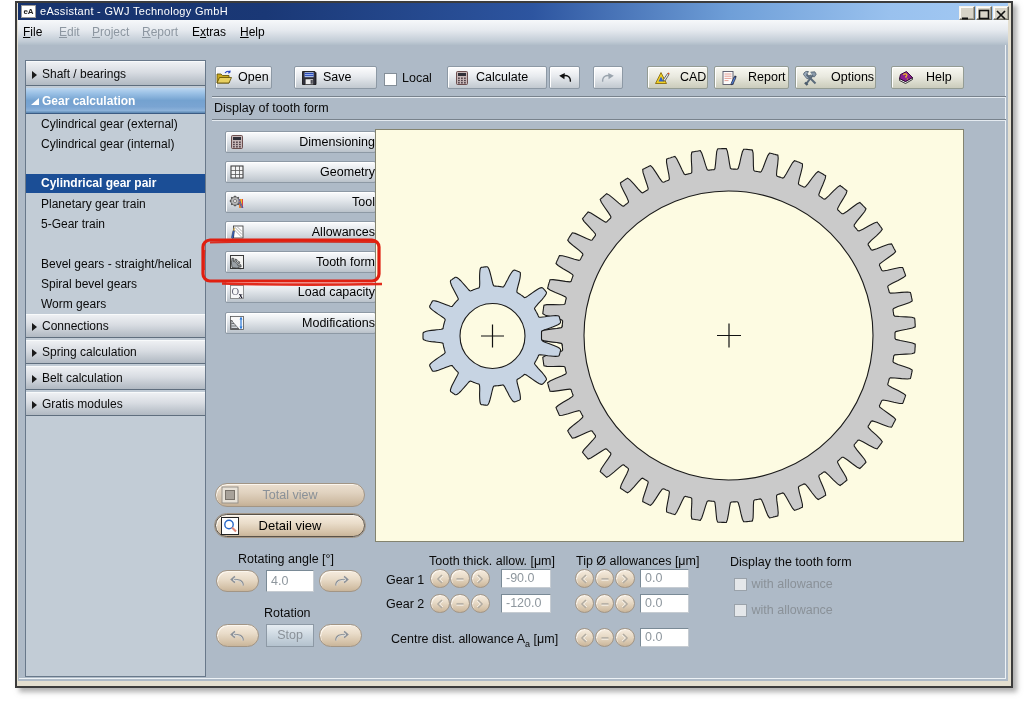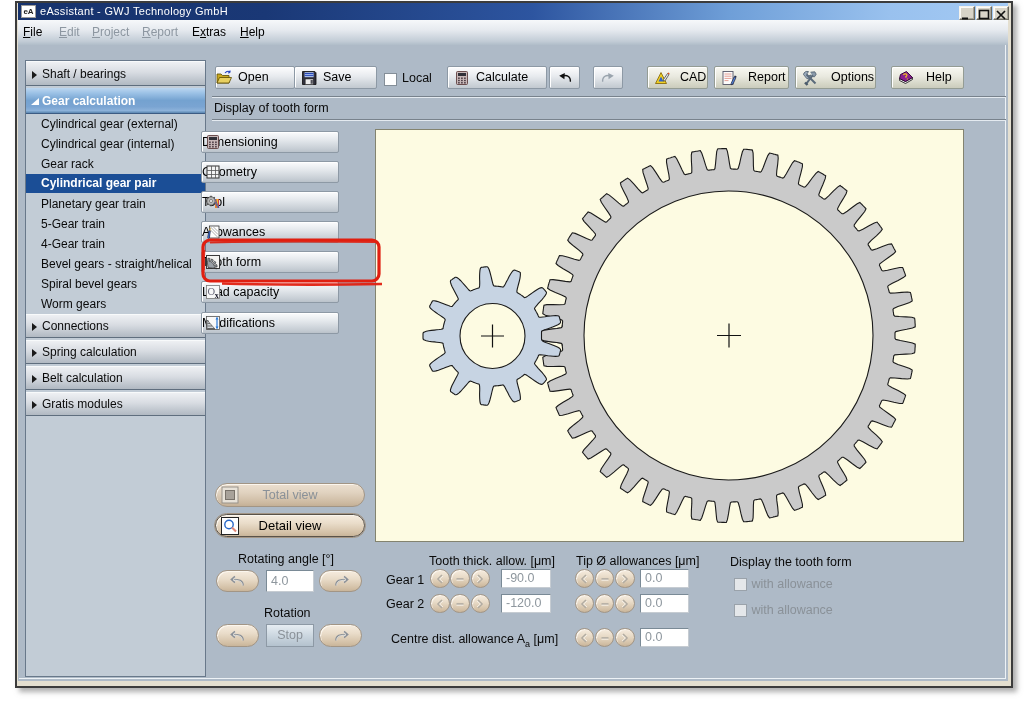--- a/index.html
+++ b/index.html
@@ -21,21 +21,21 @@
 .thead .tx{position:absolute;left:16px;top:0;height:23px;line-height:23px;font-size:12px;color:#0a0a0a}
 .tri{position:absolute;left:6px;top:8px;width:0;height:0;border-left:5px solid #1a1a1a;border-top:4px solid transparent;border-bottom:4px solid transparent}
 #ghead{left:0;top:27px;width:179px;height:26px;background:linear-gradient(180deg,#bcd6f0 0%,#9cc2e6 20%,#74a2d0 50%,#7aa4d2 75%,#8cb2da 90%,#5a86b0 100%);border-bottom:1px solid #3c5c84}
 #ghead .tx{position:absolute;left:16px;top:0;height:26px;line-height:26px;font-size:12px;color:#fff;font-weight:bold}
 #gtri{position:absolute;left:5px;top:10px;width:0;height:0;border-bottom:7px solid #fff;border-left:8px solid transparent}
 .titem{left:0;width:179px;height:20px;line-height:20px;font-size:12px;color:#0a0a0a;padding-left:15px}
 .titem.sel{background:#1b4e96;color:#fff;font-weight:bold;height:19px;line-height:19px}
 .tbtn{height:23px;background:linear-gradient(180deg,#fdfdfe 0%,#e7eaee 45%,#cdd3d9 82%,#c2c9d0 100%);border:1px solid #8d99a5;border-radius:2px;font-size:12.5px;color:#000;display:flex;align-items:center;justify-content:center;gap:6px;box-shadow:inset 1px 1px 0 #fff}
 .tbtn.warm{background:linear-gradient(180deg,#f8f8f2 0%,#e9e9df 45%,#d4d5c6 82%,#cbccbd 100%);border-color:#949c94}
 .sep{left:212px;width:794px;height:2px;border-top:1px solid #78828c;border-bottom:1px solid #e4eaf0}
-.colbtn{left:201px;width:138px;height:22px;background:linear-gradient(180deg,#fbfcfd 0%,#e4e8ec 40%,#c6cdd4 85%,#bac2ca 100%);border:1px solid #8d99a5;border-radius:2px;font-size:12.5px;color:#000;text-align:left;line-height:20px;box-shadow:inset 1px 1px 0 #fff}
+.colbtn{left:225px;width:151px;height:22px;background:linear-gradient(180deg,#fbfcfd 0%,#e4e8ec 40%,#c6cdd4 85%,#bac2ca 100%);border:1px solid #8d99a5;border-radius:2px;font-size:12.5px;color:#000;text-align:right;line-height:20px;box-shadow:inset 1px 1px 0 #fff}
 .colbtn .ic{position:absolute;left:3px;top:2px}
 .tanbtn{background:linear-gradient(180deg,#f6ecdf 0%,#e9dcc9 40%,#d3c0a6 85%,#c9b59a 100%);border:1px solid #a29585;border-radius:12px;box-shadow:inset 1px 1px 0 #fbf6ee}
 .inp{background:#fff;border:1px solid #7a8a96;border-right-color:#c6ccd2;border-bottom-color:#c6ccd2;font-size:12.5px;color:#8e979e;line-height:17px}
 .lbl{font-size:12.5px;color:#0a0a0a;white-space:nowrap}
 .glbl{font-size:12.5px;color:#8a9198;white-space:nowrap}
 .cb{width:13px;height:13px;background:#fff;border:1px solid #848e98}
 .cb.dis{background:#e4e7ea;border-color:#9aa2aa}
 </style></head><body>
 <div id="page">
     <div class="abs" id="win"></div>
@@ -65,46 +65,44 @@
       <div class="abs thead" style="top:0px;height:25px">
         <span class="tri" style="top:9px"></span>
         <span class="tx" style="height:25px;line-height:25px">Shaft / bearings</span>
       </div>
       <div class="abs" id="ghead">
         <span id="gtri"></span>
         <span class="tx">Gear calculation</span>
       </div>
       <div class="abs titem" style="top:53px">Cylindrical gear (external)</div>
       <div class="abs titem" style="top:73px">Cylindrical gear (internal)</div>
-      <div class="abs titem" style="top:93px">Gear rack</div>
       <div class="abs titem sel" style="top:113px">Cylindrical gear pair</div>
       <div class="abs titem" style="top:133px">Planetary gear train</div>
       <div class="abs titem" style="top:153px">5-Gear train</div>
-      <div class="abs titem" style="top:173px">4-Gear train</div>
       <div class="abs titem" style="top:193px">Bevel gears - straight/helical</div>
       <div class="abs titem" style="top:213px">Spiral bevel gears</div>
       <div class="abs titem" style="top:233px">Worm gears</div>
       <div class="abs thead" style="top:253px">
         <span class="tri"></span>
         <span class="tx">Connections</span>
       </div>
       <div class="abs thead" style="top:279px">
         <span class="tri"></span>
         <span class="tx">Spring calculation</span>
       </div>
       <div class="abs thead" style="top:305px">
         <span class="tri"></span>
         <span class="tx">Belt calculation</span>
       </div>
       <div class="abs thead" style="top:331px">
         <span class="tri"></span>
         <span class="tx">Gratis modules</span>
       </div>
     </div>
-    <div class="abs tbtn" style="left:215px;top:66px;width:80px;justify-content:flex-start;padding-left:0">
+    <div class="abs tbtn" style="left:215px;top:66px;width:57px;justify-content:flex-start;padding-left:0">
       <svg width="16" height="16" viewBox="0 0 16 16">
         <path d="M1 13 L1 4 L5 4 L6.5 5.5 L13 5.5 L13 13 Z" fill="#c8a820" stroke="#5a4a00" stroke-width="0.8"></path>
 <path d="M1 13 L3.5 7.5 L15.5 7.5 L13 13 Z" fill="#e8d060" stroke="#5a4a00" stroke-width="0.8"></path>
 <path d="M9 3 C11 0.5 13 1 14 2.5 M14 2.5 L14 0.5 M14 2.5 L12 3" stroke="#2040c0" stroke-width="1.1" fill="none"></path>
       </svg>
       <span style="margin-top:-1px;margin-left:0px">Open</span>
     </div>
     <div class="abs tbtn" style="left:294px;top:66px;width:83px;justify-content:flex-start;padding-left:6px">
       <svg width="16" height="16" viewBox="0 0 16 16">
         <path d="M1.5 1.5 L13.8 1.5 L15 2.8 L15 14.5 L1.5 14.5 Z" fill="#30303c" stroke="#0a0a0a" stroke-width="0.8"></path>

